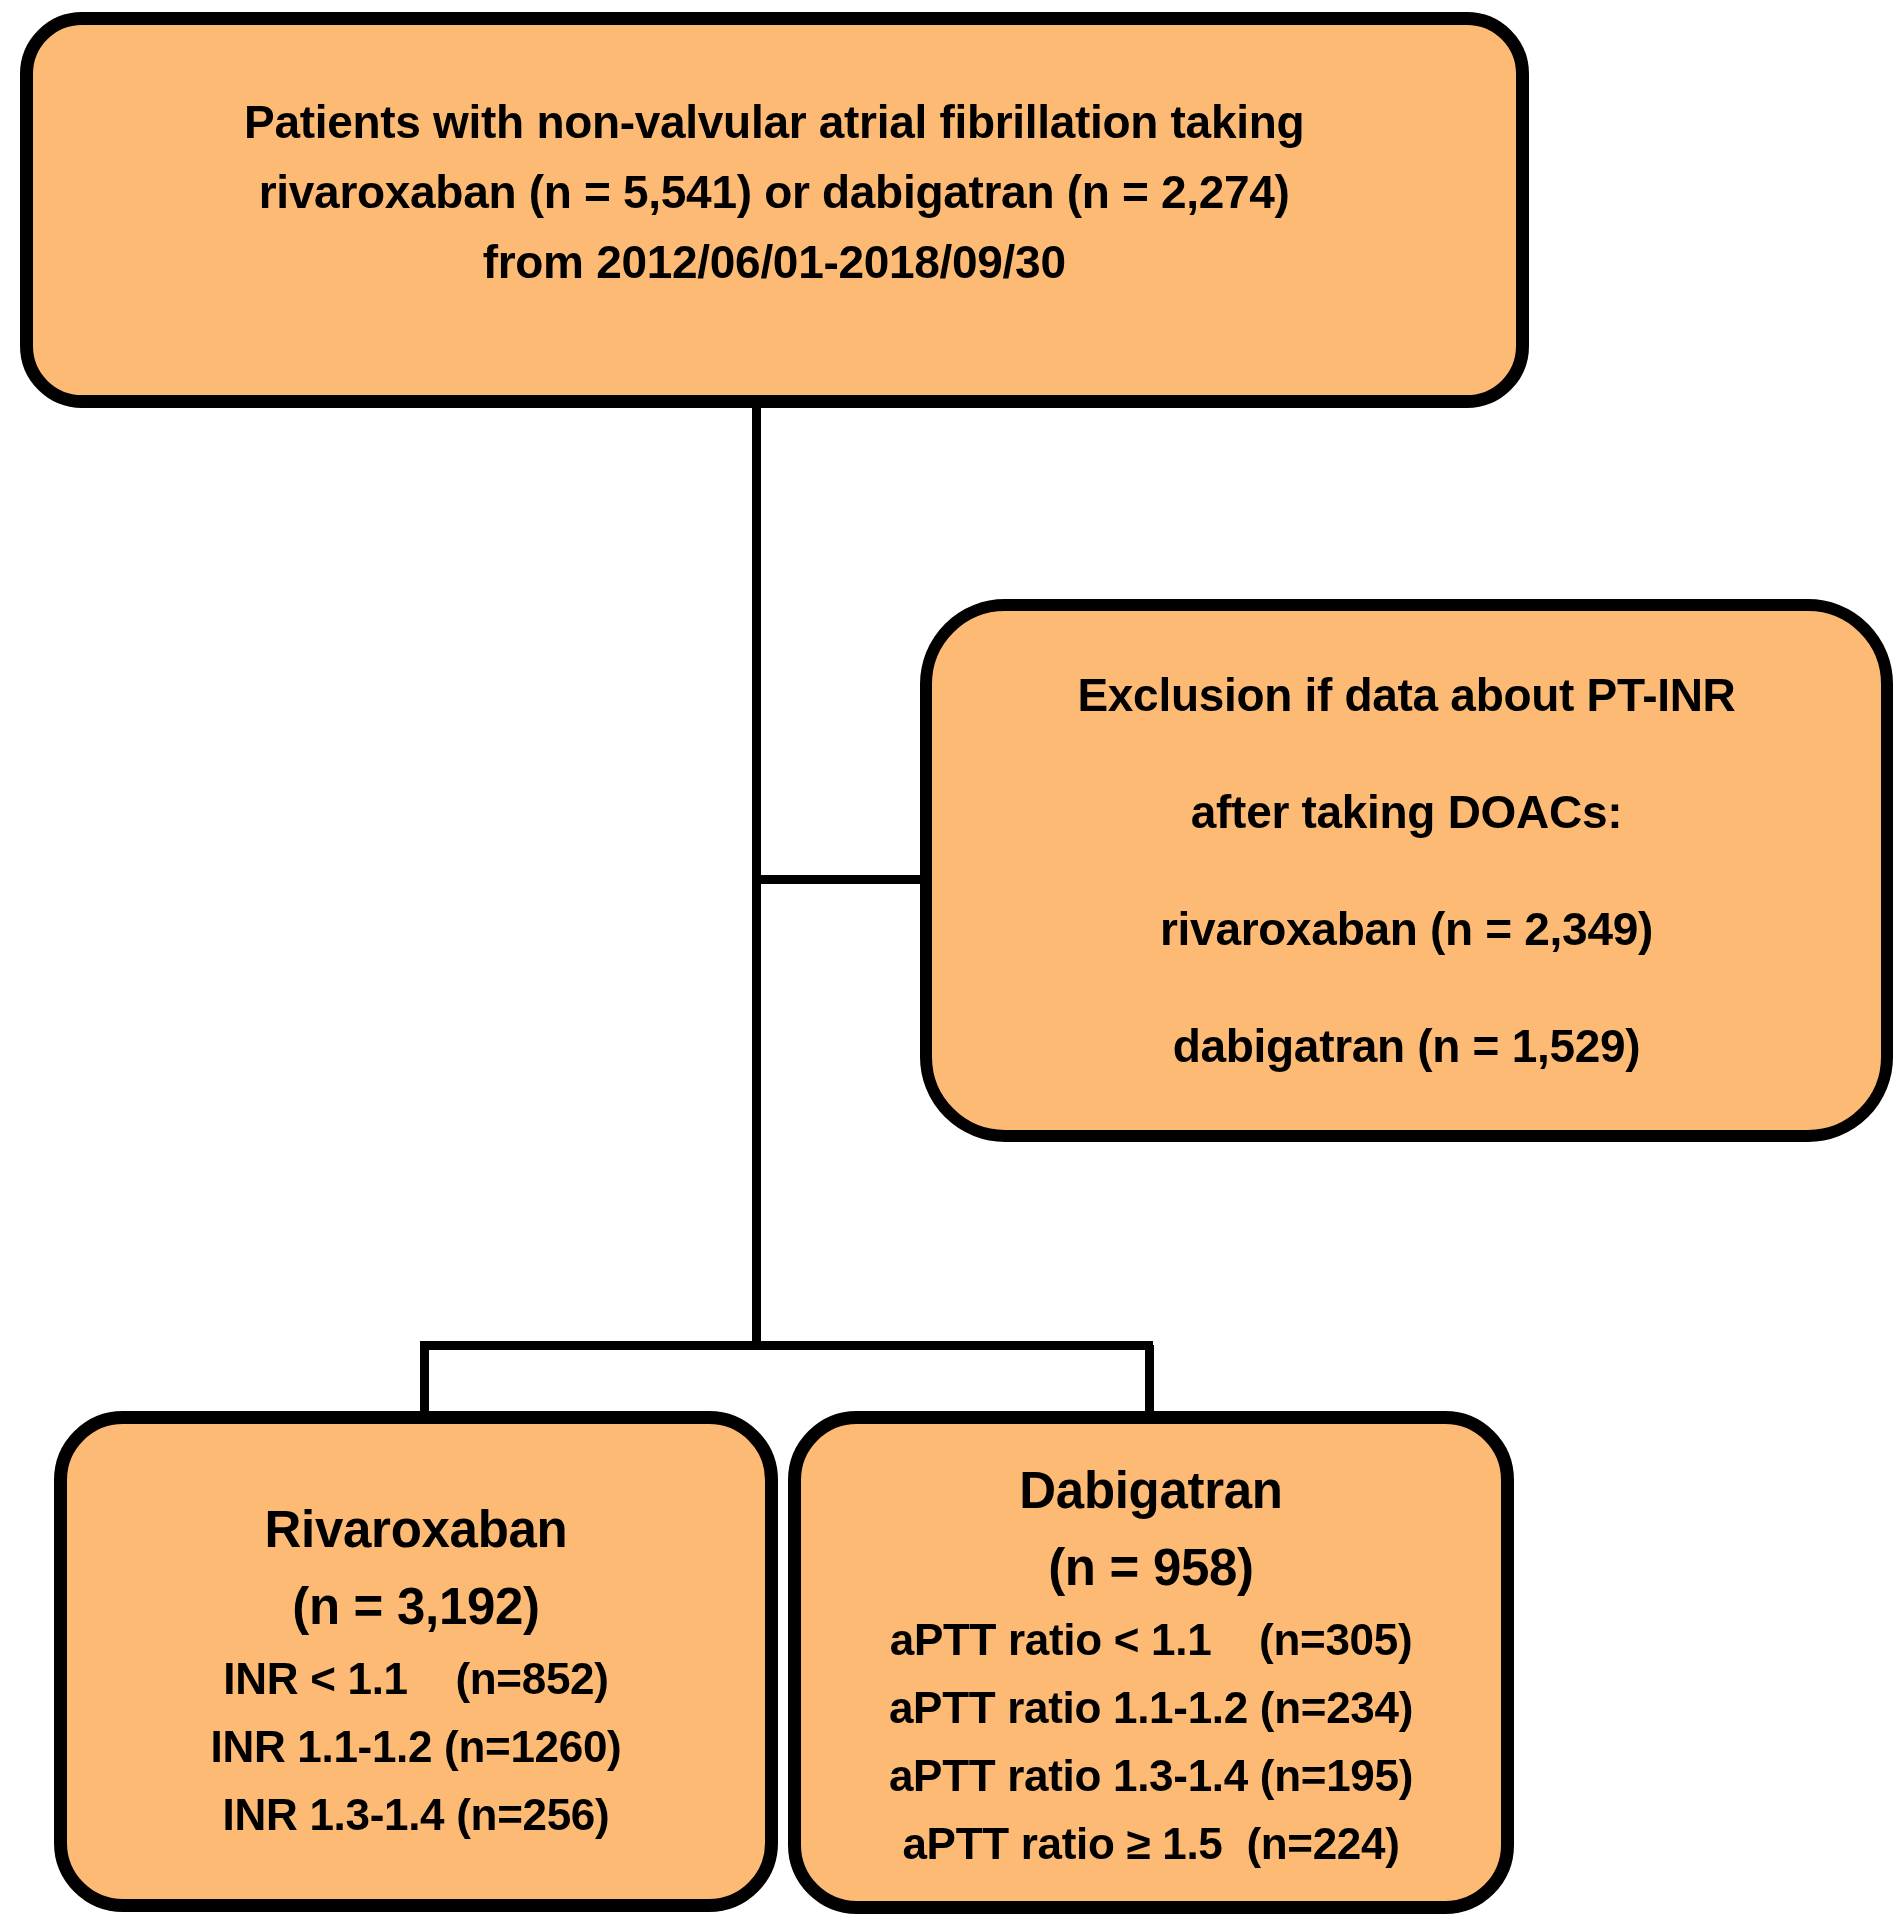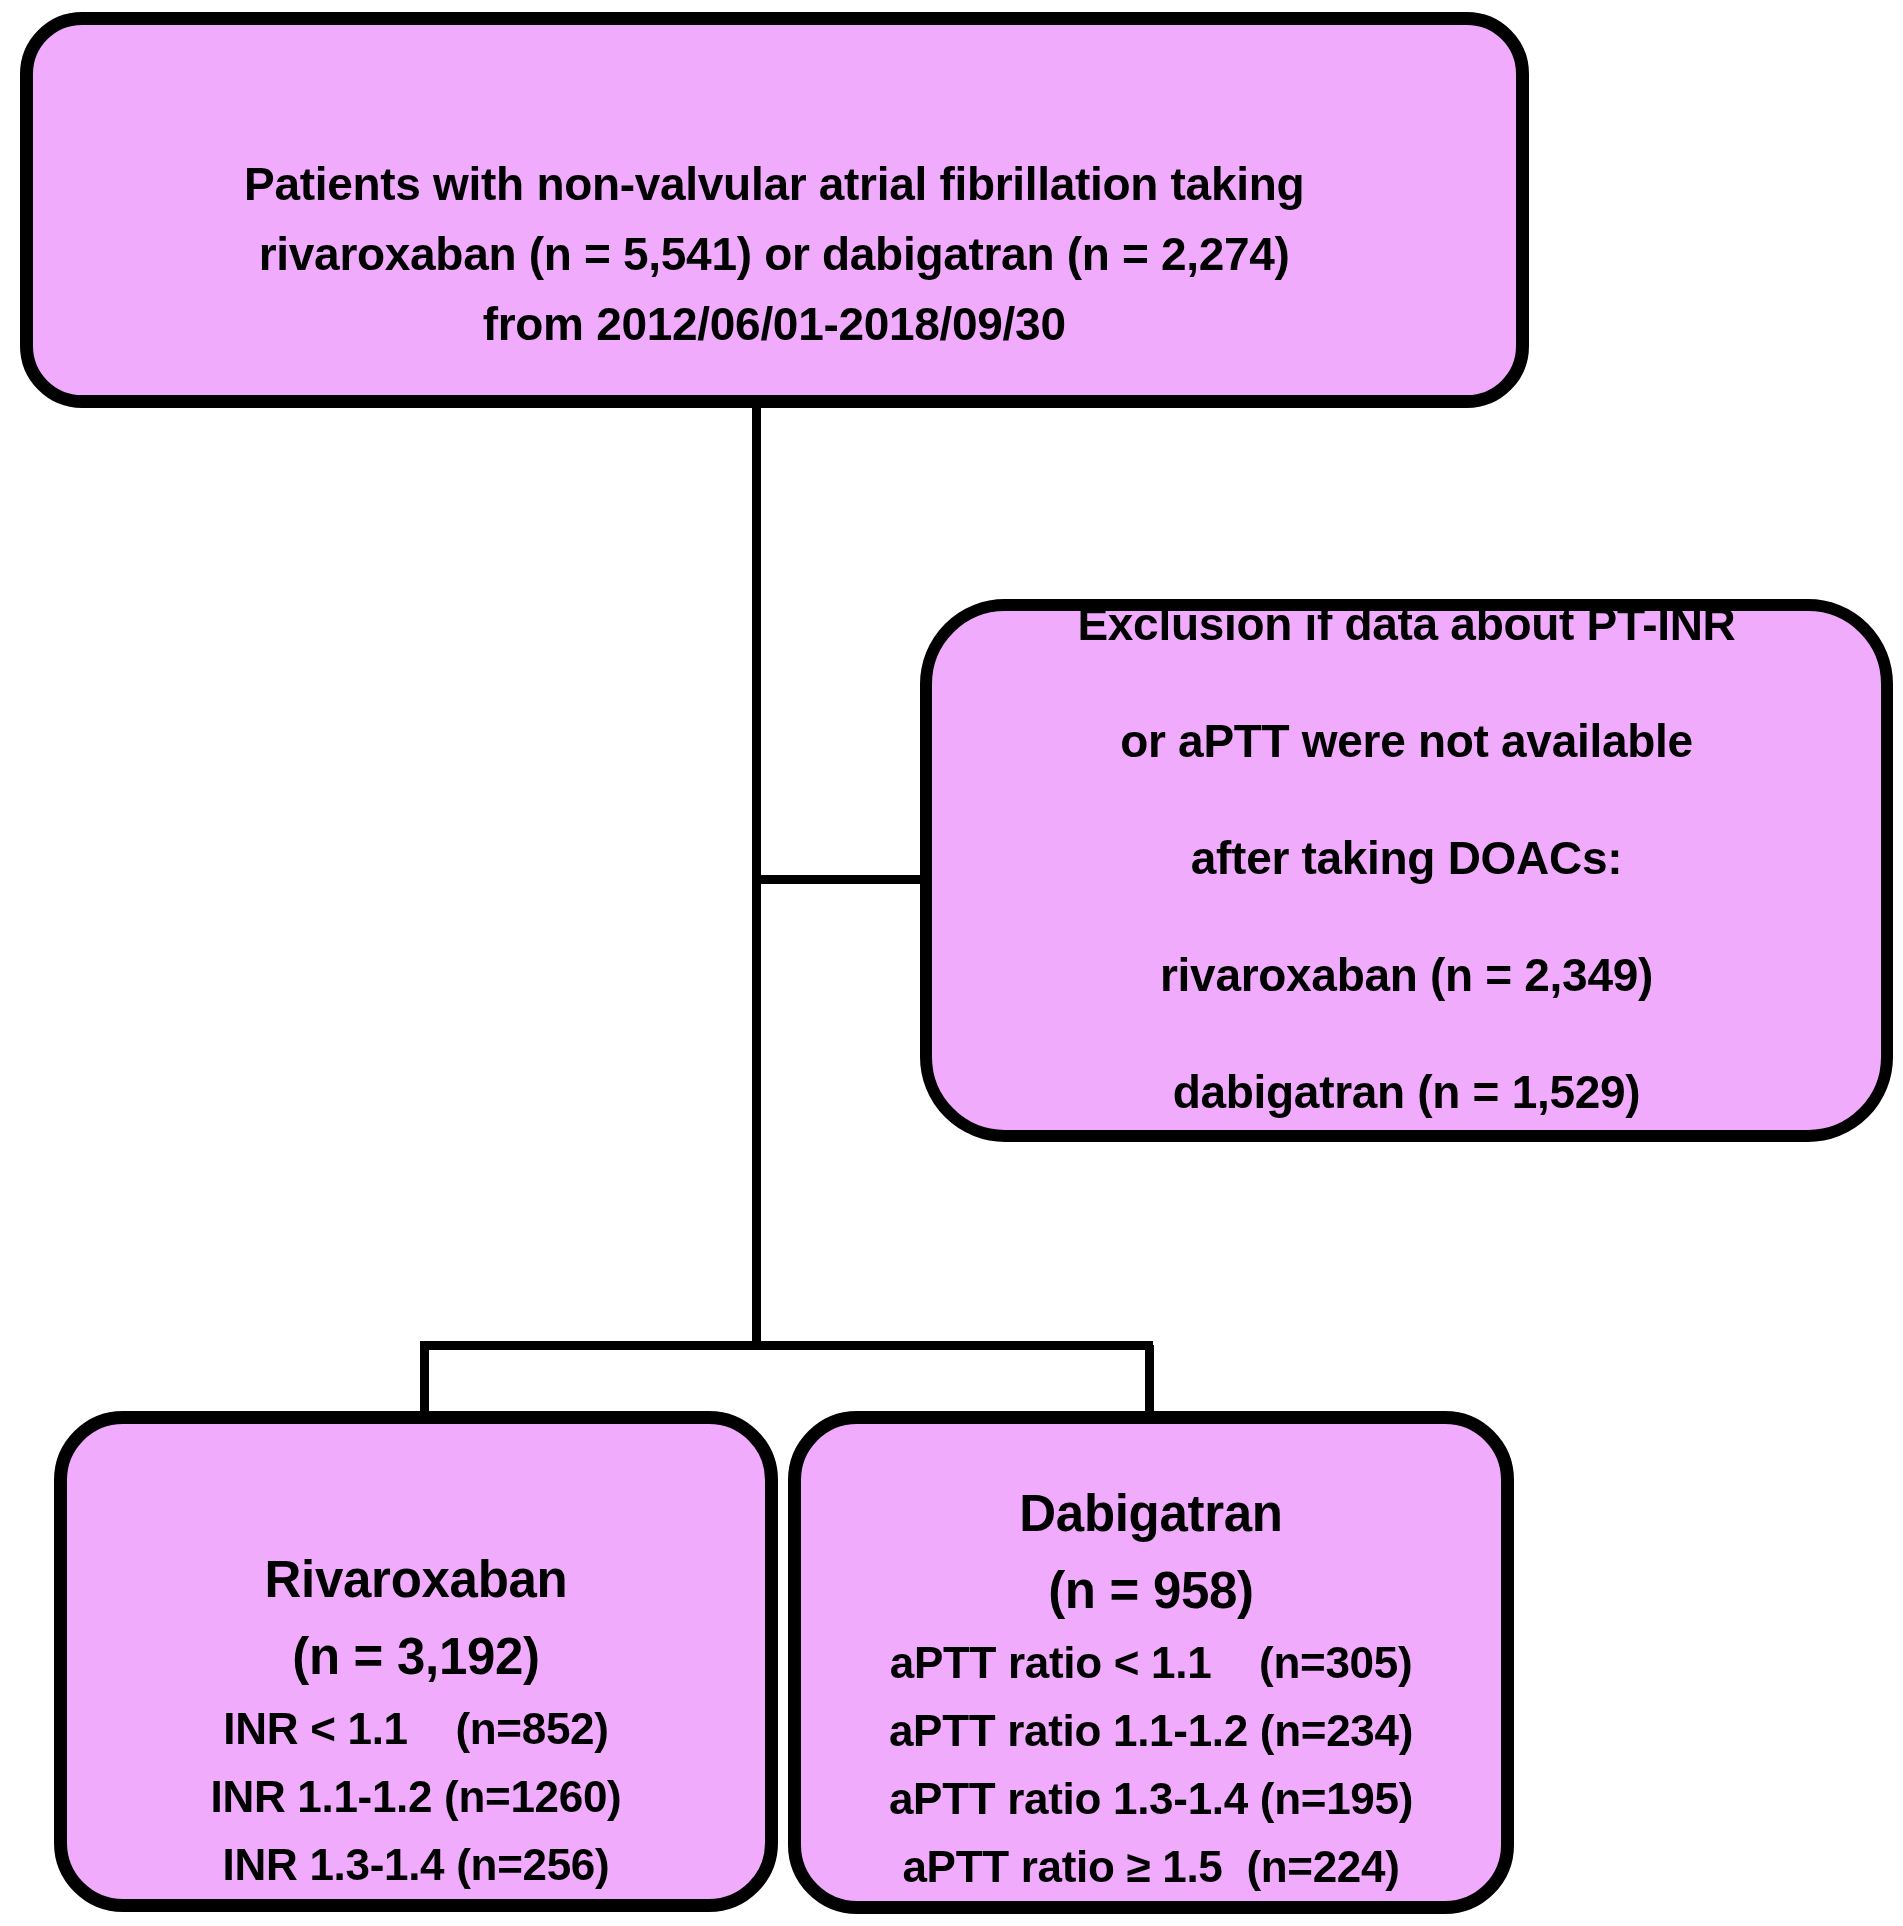--- a/index.html
+++ b/index.html
@@ -11,26 +11,26 @@
     font-family: "Liberation Sans", sans-serif;
     font-weight: 700;
     color: #000000;
     letter-spacing: -0.3px;
   }
 
   
   .box {
     position: absolute;
     box-sizing: border-box;
-    background: #f0abfc;
+    background: #fdba74;
     border: 13px solid #000000;
     display: flex;
     flex-direction: column;
     align-items: center;
-    justify-content: flex-end;
+    justify-content: center;
     text-align: center;
   }
   #enrollment-box {
     left: 19.7px; top: 11.8px; width: 1509px; height: 396px;
     border-radius: 62px;
     font-size: 46px; line-height: 70px;
     padding-bottom: 36px;
   }
   #exclusion-box {
     left: 920px; top: 599px; width: 973px; height: 543px;
@@ -70,21 +70,20 @@
 <div class="conn" id="connector-stub-right"></div>
 
 <section class="box" id="enrollment-box">
   <div class="box-line">Patients with non-valvular atrial fibrillation taking</div>
   <div class="box-line">rivaroxaban (n = 5,541) or dabigatran (n = 2,274)</div>
   <div class="box-line">from 2012/06/01-2018/09/30</div>
 </section>
 
 <section class="box" id="exclusion-box">
   <div class="box-line">Exclusion if data about PT-INR</div>
-  <div class="box-line">or aPTT were not available</div>
   <div class="box-line">after taking DOACs:</div>
   <div class="box-line">rivaroxaban (n = 2,349)</div>
   <div class="box-line">dabigatran (n = 1,529)</div>
 </section>
 
 <section class="box" id="rivaroxaban-box">
   <div class="box-title">Rivaroxaban</div>
   <div class="box-subtitle">(n = 3,192)</div>
   <div class="box-item">INR &lt; 1.1    (n=852)</div>
   <div class="box-item">INR 1.1-1.2 (n=1260)</div>

